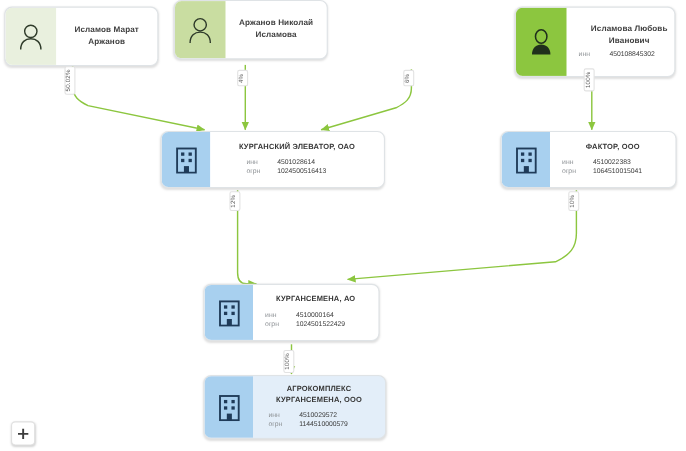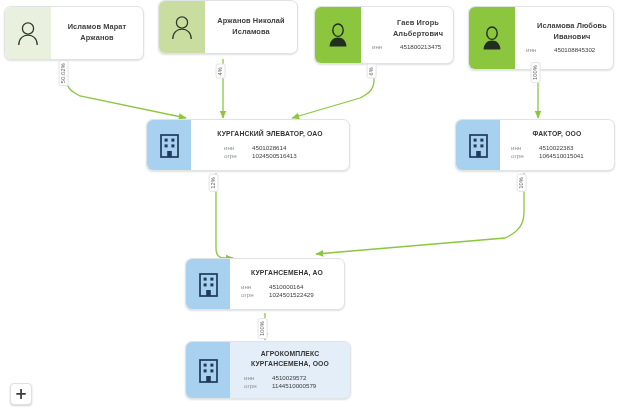--- a/index.html
+++ b/index.html
@@ -202,40 +202,20 @@
     </div>
     <div class="body-pane">
       <div class="name">
         <span>Аржанов Николай</span><br>
         <span>Исламова</span>
       </div>
 
     </div>
   </div>
 
-  <div class="node person" style="left:314px; top:6px; width:140px; height:58px;">
-    <div class="icon-pane pane-strong">
-      <svg width="24" height="26" viewBox="0 0 24 26">
-        <ellipse cx="12" cy="8.2" rx="5.2" ry="6.2" fill="none" stroke="#20301c" stroke-width="1.4"></ellipse>
-        <path d="M3.6,24.5 C3.6,18.6 7.5,15.4 12,15.4 C16.5,15.4 20.4,18.6 20.4,24.5 z" fill="#20301c"></path>
-      </svg>
-    </div>
-    <div class="body-pane">
-      <div class="name">
-        <span>Гаев Игорь</span><br>
-        <span>Альбертович</span>
-      </div>
-      <div class="attr-table">
-        <div class="attr-row">
-          <span class="attr-key">инн</span>
-          <span class="attr-val">451800213475</span>
-        </div>
-      </div>
-    </div>
-  </div>
 
   <div class="node person" style="left:468px; top:6px; width:146px; height:64px;">
     <div class="icon-pane pane-strong">
       <svg width="24" height="26" viewBox="0 0 24 26">
         <ellipse cx="12" cy="8.2" rx="5.2" ry="6.2" fill="none" stroke="#20301c" stroke-width="1.4"></ellipse>
         <path d="M3.6,24.5 C3.6,18.6 7.5,15.4 12,15.4 C16.5,15.4 20.4,18.6 20.4,24.5 z" fill="#20301c"></path>
       </svg>
     </div>
     <div class="body-pane">
       <div class="name">

